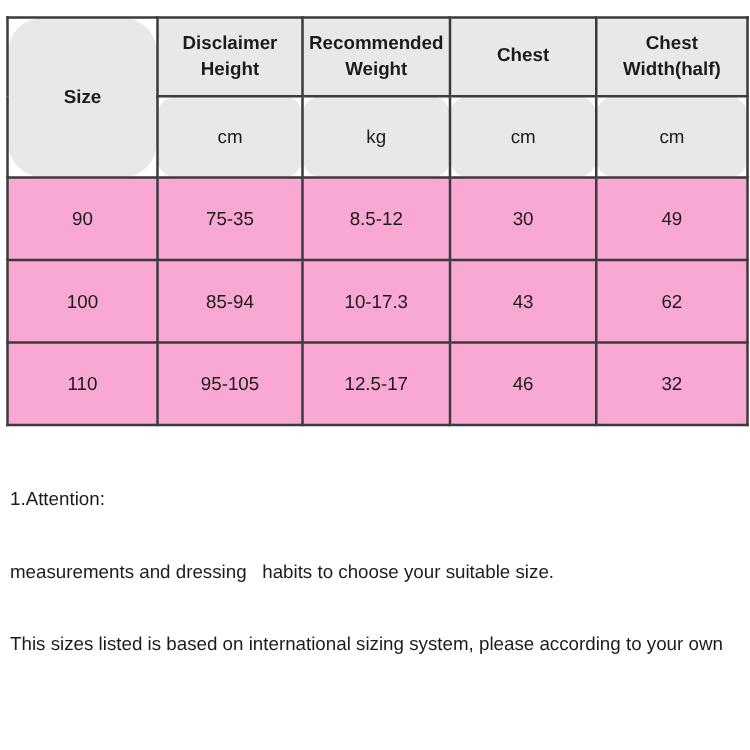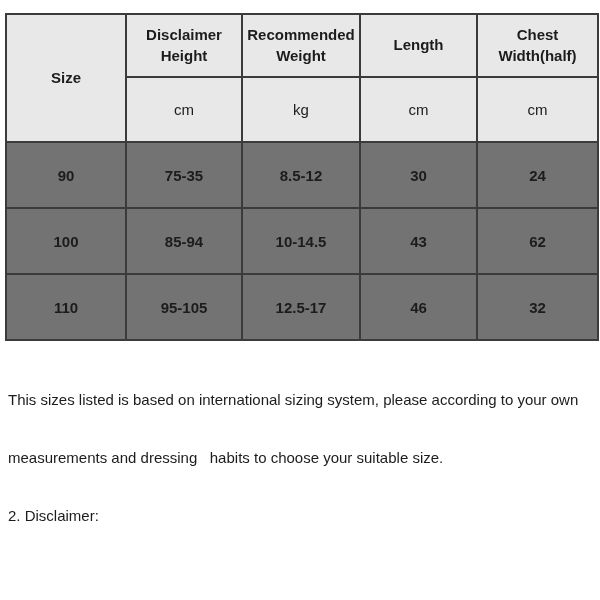--- a/index.html
+++ b/index.html
@@ -29,23 +29,23 @@
     text-align: center;
     vertical-align: middle;
     font-size: 15px;
     padding: 0 4px;
     color: #1c1c1c;
   }
   .size-table th {
     background: #e8e8e8;
   }
   tr.title-row th { height: 61px; font-weight: bold; line-height: 1.35; }
-  th.size-head { font-weight: bold; }
-  tr.unit-row th { height: 63px; font-weight: normal; }
-  tr.data-row td { height: 64px; background: #737373; font-weight: bold; }
+  th.size-head { font-weight: bold; border-radius: 29px; }
+  tr.unit-row th { height: 63px; font-weight: normal; border-radius: 15px; }
+  tr.data-row td { height: 64px; background: #f9a8d4; font-weight: normal; }
   .notes {
     position: absolute;
     left: 8px;
     top: 352px;
     width: 586px;
     font-size: 15px;
     line-height: 19.2px;
     white-space: pre-wrap;
     color: #1c1c1c;
   }
@@ -61,57 +61,57 @@
       <col style="width:116px">
       <col style="width:118px">
       <col style="width:117px">
       <col style="width:121px">
     </colgroup>
     <tbody>
         <tr class="title-row">
       <th rowspan="2" class="size-head">Size</th>
       <th>Disclaimer Height</th>
       <th>Recommended Weight</th>
-      <th>Length</th>
+      <th>Chest</th>
       <th>Chest Width(half)</th>
     </tr>
     <tr class="unit-row">
       <th>cm</th>
       <th>kg</th>
       <th>cm</th>
       <th>cm</th>
     </tr>
     <tr class="data-row">
       <td>90</td>
       <td>75-35</td>
       <td>8.5-12</td>
       <td>30</td>
-      <td>24</td>
+      <td>49</td>
     </tr>
     <tr class="data-row">
       <td>100</td>
       <td>85-94</td>
-      <td>10-14.5</td>
+      <td>10-17.3</td>
       <td>43</td>
       <td>62</td>
     </tr>
     <tr class="data-row">
       <td>110</td>
       <td>95-105</td>
       <td>12.5-17</td>
       <td>46</td>
       <td>32</td>
     </tr>
   </tbody>
     </table>
 
   <div class="notes">
+    <div>1.Attention:</div>
+    <div>measurements and dressing   habits to choose your suitable size.</div>
     <div>This sizes listed is based on international sizing system, please according to your own</div>
-    <div>measurements and dressing   habits to choose your suitable size.</div>
-    <div>2. Disclaimer:</div>
     
     
     
     
     
     
     
     
   </div>
 

